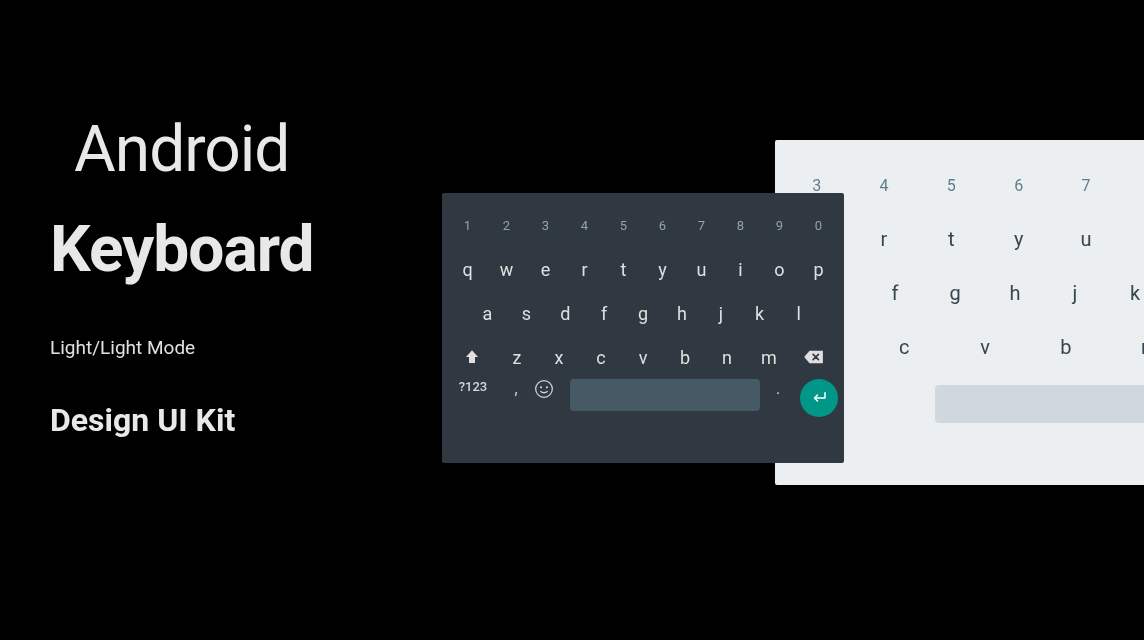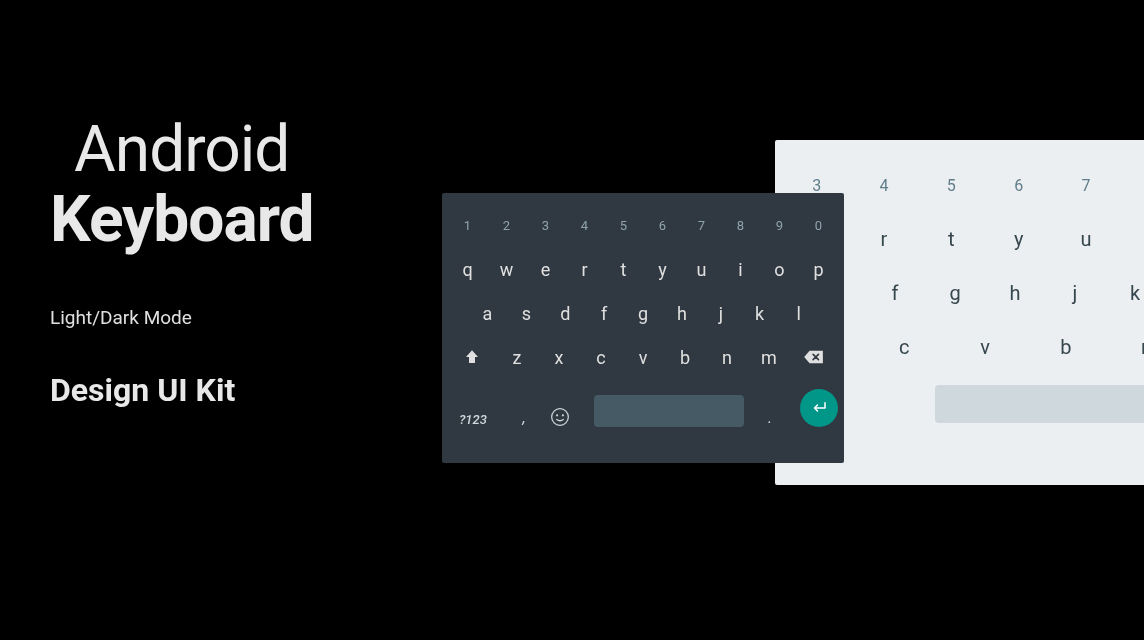--- a/index.html
+++ b/index.html
@@ -26,20 +26,21 @@
       font-weight: 400;
       letter-spacing: -1px;
       line-height: 1.1;
       text-align: center;
     }
     .title-line-2 {
       font-size: 64px;
       font-weight: 700;
       letter-spacing: -1px;
       line-height: 1.1;
+      margin-top: 30px;
     }
     .subtitle {
       font-size: 19px;
       font-weight: 400;
       margin-top: 50px;
       color: #e0e0e0;
     }
     .footer-title {
       font-size: 32px;
       font-weight: 700;
@@ -146,25 +147,24 @@
     }
     .keyboard-dark .shift-key, .keyboard-dark .backspace-key {
       width: 48px;
       text-align: center;
       display: flex;
       align-items: center;
       justify-content: center;
     }
     .keyboard-dark .bottom-row {
       display: flex;
-      align-items: flex-end;
+      align-items: flex-start;
       height: 48px;
       padding: 0 6px;
-      gap: 12px;
-      font-style: italic;
+      gap: 4px;
     }
     .keyboard-dark .symb-key {
       width: 50px;
       text-align: center;
       font-size: 13px;
       color: #cfd8dc;
       font-weight: 500;
     }
     .keyboard-dark .comma-key, .keyboard-dark .period-key {
       width: 28px;
@@ -318,15 +318,15 @@
       <svg width="18" height="14" viewBox="0 0 24 18">
         <path d="M20 2 L20 9 L6 9 M6 9 L10 5 M6 9 L10 13" fill="none" stroke="#ffffff" stroke-width="2" stroke-linecap="round" stroke-linejoin="round"></path>
       </svg>
     </div>
   </div>
 </div>
 
 <div class="text-block">
   <div class="title-line-1">Android</div>
   <div class="title-line-2">Keyboard</div>
-  <div class="subtitle">Light/Dark Mode</div>
+  <div class="subtitle">Light/Light Mode</div>
   <div class="footer-title">Design UI Kit</div>
 </div>
 
 </body></html>

